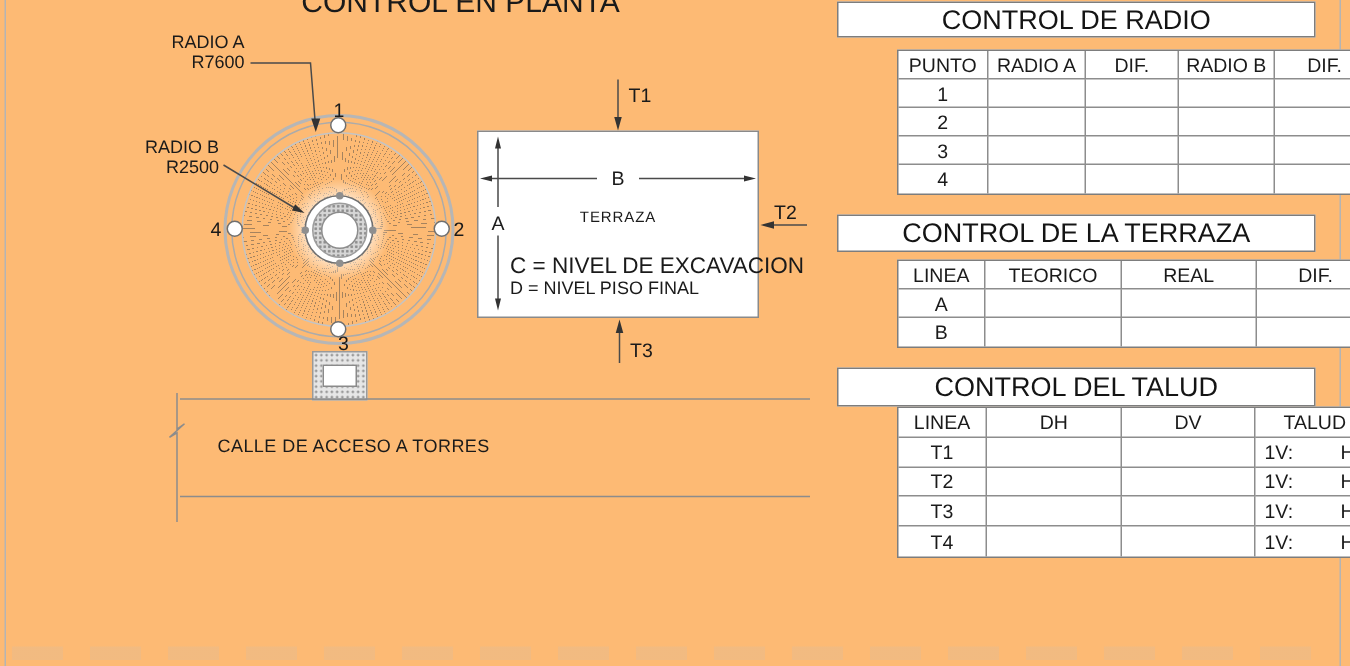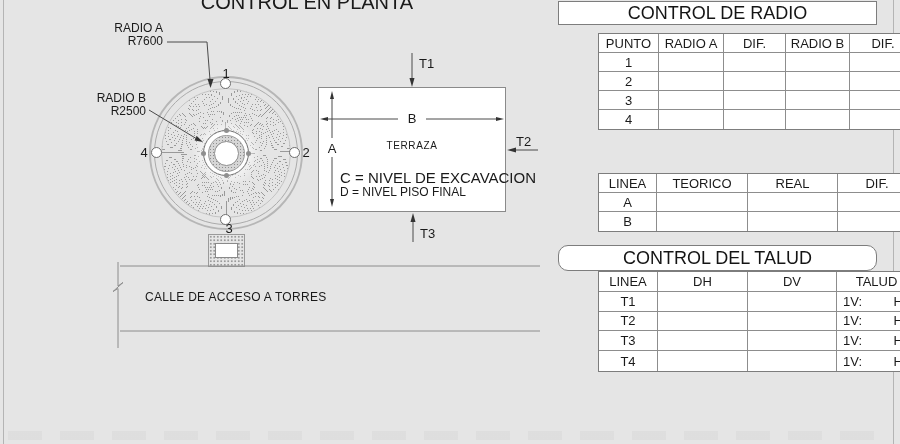--- a/index.html
+++ b/index.html
@@ -1,17 +1,17 @@
 <!DOCTYPE html>
 <html><head>
 <meta charset="utf-8">
 <style>
   html,body{margin:0;padding:0;background:#fff;}
   #sheet{
-    position:relative;width:900px;height:444px;background:#e5e5e5;
+    position:relative;width:900px;height:444px;background:#fdba74;
     overflow:hidden;font-family:"Liberation Sans",sans-serif;color:#1a1a1a;
   }
   .abs{position:absolute;}
   .txt{position:absolute;white-space:nowrap;color:#1a1a1a;}
   .ctr{text-align:center;}
   .rgt{text-align:right;}
 
   
   .frame-line{position:absolute;top:0;width:1px;height:444px;background:#b4b4b4;}
 
@@ -195,38 +195,39 @@
     <div class="cell"></div>
     <div class="cell"></div>
 
     <div class="cell">4</div>
     <div class="cell"></div>
     <div class="cell"></div>
     <div class="cell"></div>
     <div class="cell"></div>
   </div>
 
+  <div class="title-box" style="top:143px;height:25px;">CONTROL DE LA TERRAZA</div>
   <div class="tbl t4" style="top:173px;height:59px;grid-template-columns:58px 91px 90px auto;grid-template-rows:repeat(3,1fr);">
     <div class="cell">LINEA</div>
     <div class="cell">TEORICO</div>
     <div class="cell">REAL</div>
     <div class="cell">DIF.</div>
 
     <div class="cell">A</div>
     <div class="cell"></div>
     <div class="cell"></div>
     <div class="cell"></div>
 
     <div class="cell">B</div>
     <div class="cell"></div>
     <div class="cell"></div>
     <div class="cell"></div>
   </div>
 
-  <div class="title-box" style="top:245px;height:26px;border-radius:10px;">CONTROL DEL TALUD</div>
+  <div class="title-box" style="top:245px;height:26px;">CONTROL DEL TALUD</div>
   <div class="tbl t4" style="top:271px;height:101px;grid-template-columns:59px 90px 89px auto;grid-template-rows:repeat(5,1fr);">
     <div class="cell">LINEA</div>
     <div class="cell">DH</div>
     <div class="cell">DV</div>
     <div class="cell">TALUD</div>
 
     <div class="cell">T1</div>
     <div class="cell"></div>
     <div class="cell"></div>
     <div class="cell split">

